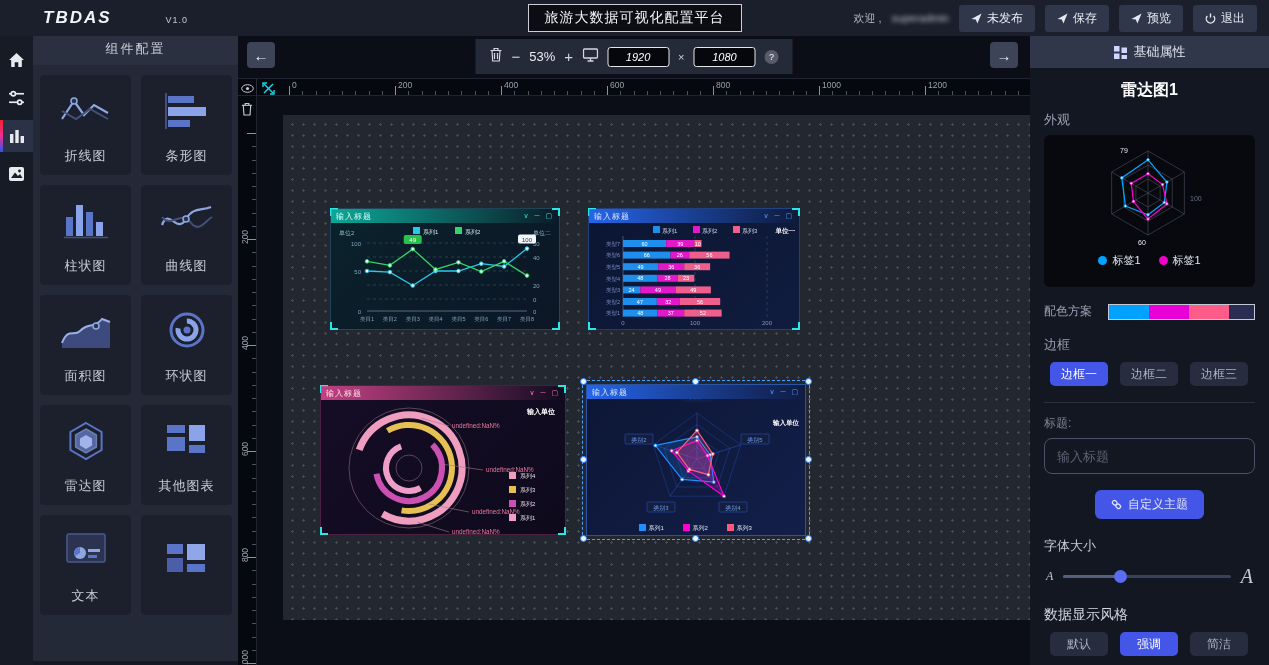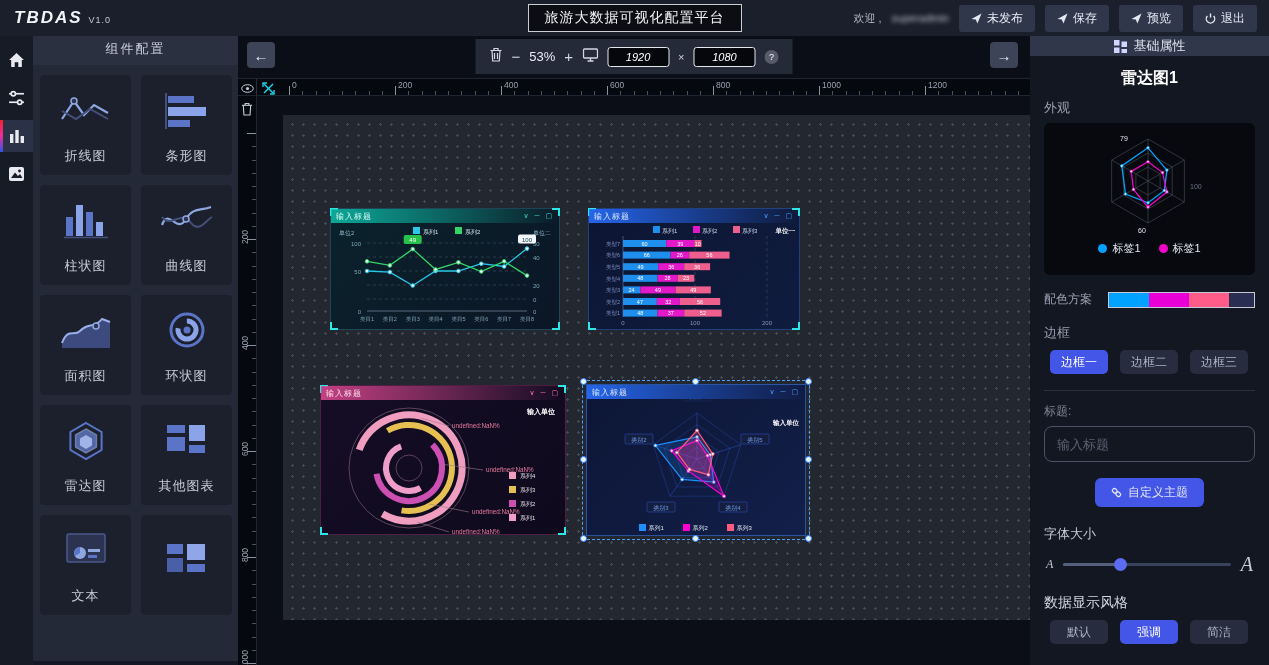--- a/index.html
+++ b/index.html
@@ -1,22 +1,22 @@
 <!DOCTYPE html>
 <html><head>
 <meta charset="utf-8">
 <style>
   html,body{margin:0;padding:0;background:#0b0d14;}
   *{box-sizing:border-box;font-family:"Liberation Sans",sans-serif;}
   #app{position:relative;width:1269px;height:665px;overflow:hidden;background:#141825;color:#dfe3ee;}
   
   #topbar{position:absolute;left:0;top:0;width:1269px;height:36px;background:#1b1f2c;display:flex;align-items:center;z-index:30;}
-  .logo-wrap{padding-left:14px;display:flex;align-items:baseline;gap:6px;}
+  .logo-wrap{padding-left:43px;display:flex;align-items:baseline;gap:6px;}
   .logo{font-style:italic;font-weight:bold;font-size:17px;letter-spacing:2px;color:#f2f4f8;}
-  .version{font-size:9px;color:#c3c8d4;letter-spacing:1px;}
+  .version{font-size:9px;color:#c3c8d4;letter-spacing:1px;margin-left:48px;}
   .title-box{position:absolute;left:50%;top:4px;transform:translateX(-50%);border:1px solid #c9cdd6;background:#0b0d12;color:#f2f4f8;font-size:14px;padding:4px 16px;letter-spacing:1px;white-space:nowrap;}
   .topbar-right{margin-left:auto;display:flex;align-items:center;gap:10px;padding-right:12px;}
   .welcome{font-size:11px;color:#aeb4c2;}
   .username{font-size:11px;color:#cdd2de;filter:blur(2px);opacity:.85;}
   .tbtn{display:flex;align-items:center;gap:5px;background:#30374b;color:#e4e8f1;font-size:12px;border-radius:3px;padding:5px 12px;cursor:pointer;}
   .tbtn svg{display:block;}
   
   #rail{position:absolute;left:0;top:36px;width:33px;height:629px;background:#171b26;z-index:20;}
   .rail-item{width:33px;height:32px;display:flex;align-items:center;justify-content:center;position:relative;}
   .rail-item.active{background:#2b3147;}
@@ -73,21 +73,21 @@
   #w4 .whead{background:linear-gradient(90deg,rgba(40,110,255,.9),rgba(40,110,255,0));}
   #w4 .wtitle{color:#dce8ff;}#w4 .wctrl{color:#4da0ff;}
   .ck{position:absolute;width:8px;height:8px;border:0 solid #2ee6e6;}
   .ck.tl{left:-1px;top:-1px;border-left-width:2px;border-top-width:2px;}
   .ck.tr{right:-1px;top:-1px;border-right-width:2px;border-top-width:2px;}
   .ck.bl{left:-1px;bottom:-1px;border-left-width:2px;border-bottom-width:2px;}
   .ck.br{right:-1px;bottom:-1px;border-right-width:2px;border-bottom-width:2px;}
   .hd{position:absolute;width:7px;height:7px;border-radius:50%;background:#eaf6ff;border:1px solid #2f80ff;z-index:5;}
   
   #props{position:absolute;left:1030px;top:36px;width:239px;height:629px;background:#131722;overflow:hidden;z-index:20;}
-  .props-head{height:20px;background:#31374a;display:flex;align-items:center;justify-content:center;gap:7px;color:#dfe3ee;font-size:13px;}
+  .props-head{height:32px;background:#31374a;display:flex;align-items:center;justify-content:center;gap:7px;color:#dfe3ee;font-size:13px;}
   .props-title{text-align:center;font-weight:bold;font-size:16px;color:#fff;margin:12px 0 10px;}
   .sec-label{font-size:13px;color:#9aa1b2;margin:0 0 6px 14px;}
   #preview-box{margin:0 14px;height:152px;background:#07090e;border-radius:6px;padding-top:4px;}
   #preview-legend{display:flex;justify-content:center;gap:18px;margin-top:-2px;}
   .pl-item{display:flex;align-items:center;gap:5px;font-size:11px;color:#e4e8f1;}
   .pl-dot{width:9px;height:9px;border-radius:50%;}
   .palette-row{display:flex;align-items:center;margin:16px 14px 0;}
   .palette-row .sec-inline{font-size:12px;color:#9aa1b2;width:64px;}
   #palette{flex:1;height:16px;border:1px solid #c3c8d4;display:flex;}
   #palette div{height:100%;}

